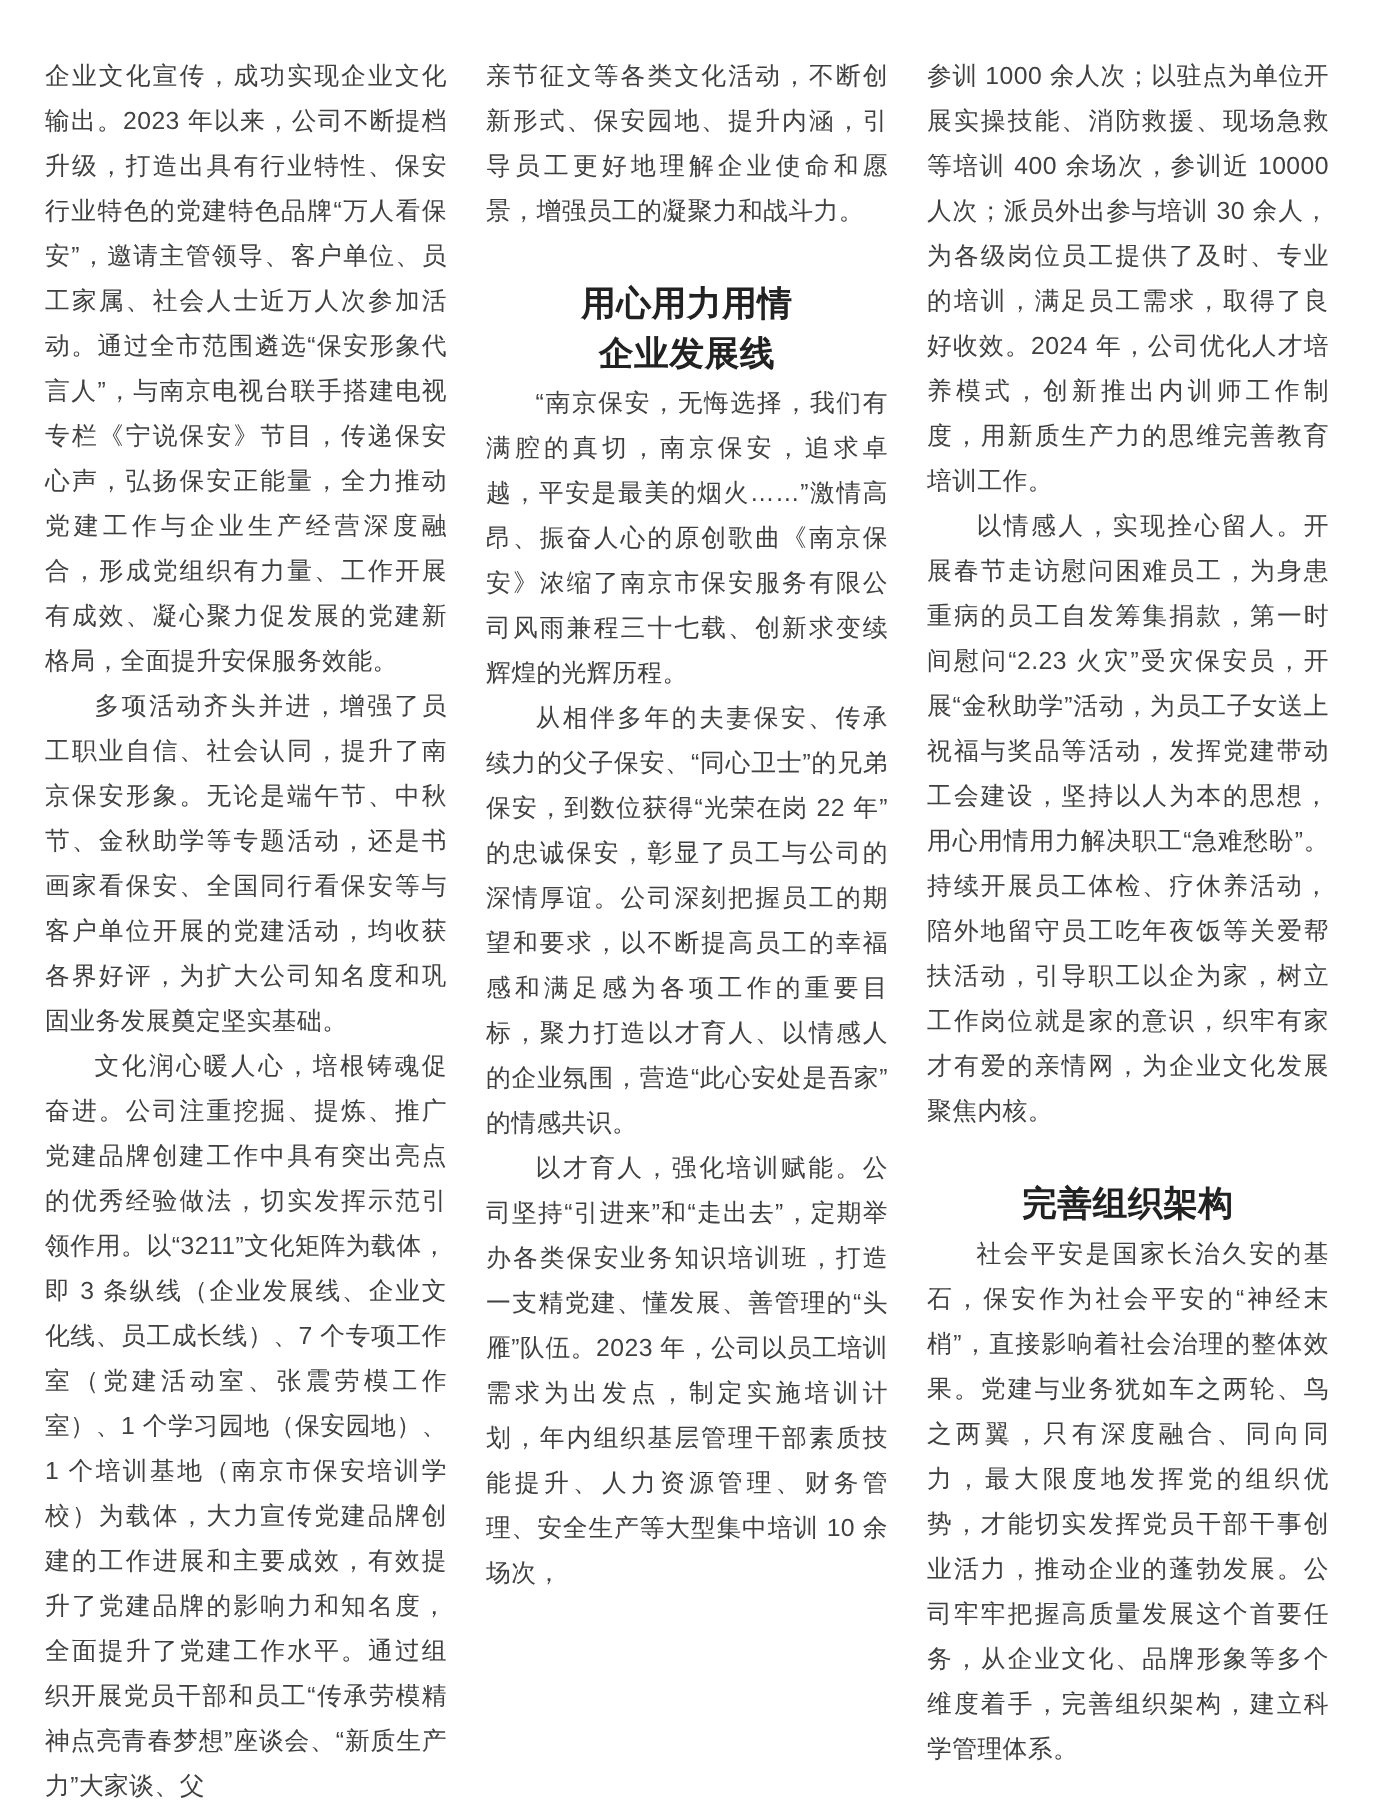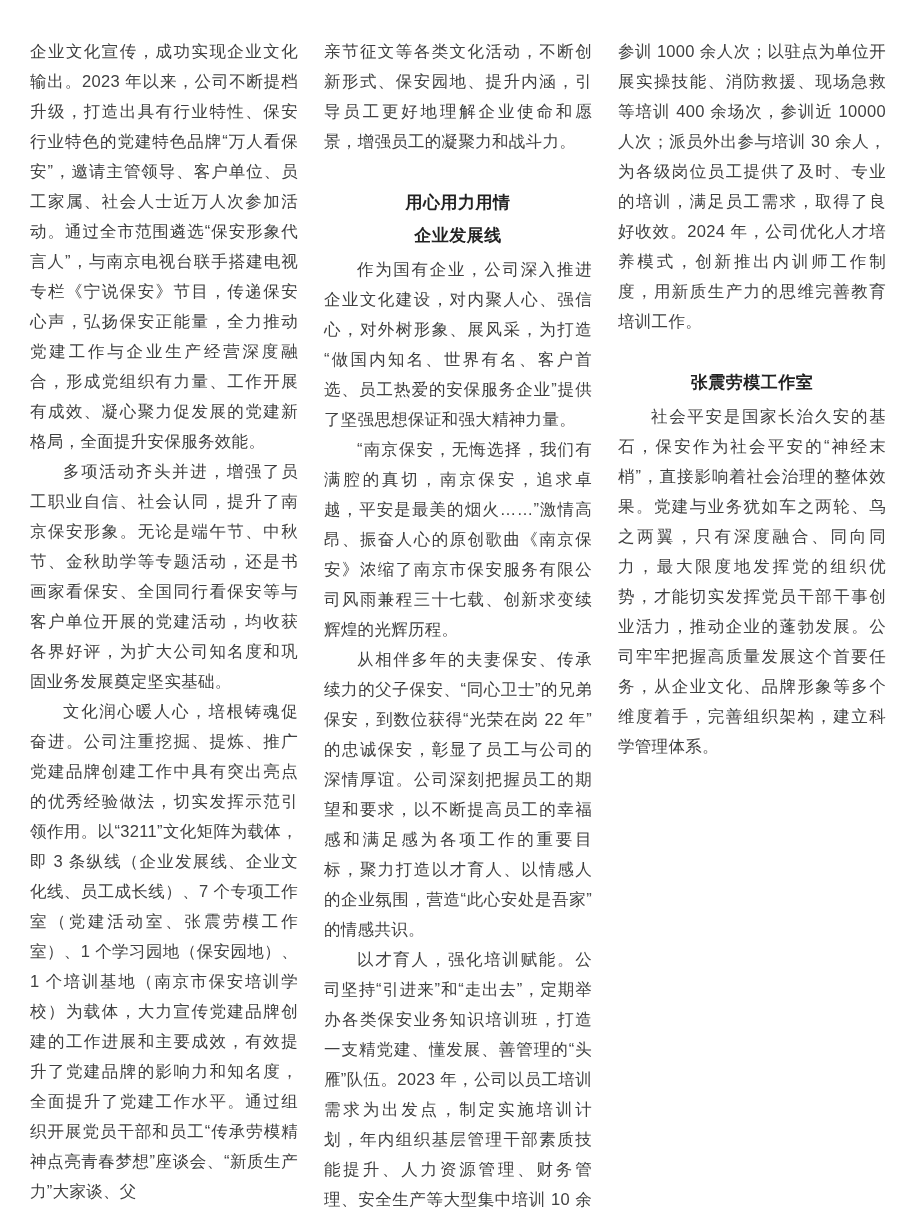--- a/index.html
+++ b/index.html
@@ -40,21 +40,21 @@
   .para {
     margin: 0;
     text-indent: 2em;
   }
   .para.cont {
     text-indent: 0;
   }
   .heading {
     margin: 30px 0 2px 0;
     font-weight: 700;
-    font-size: 17px;
+    font-size: 23px;
     line-height: 33px;
     text-align: center;
     color: var(--heading-color);
     letter-spacing: 0.5px;
   }
 </style>
 </head>
 <body>
 
 <div class="page">
@@ -64,28 +64,28 @@
     <p class="para">多项活动齐头并进，增强了员工职业自信、社会认同，提升了南京保安形象。无论是端午节、中秋节、金秋助学等专题活动，还是书画家看保安、全国同行看保安等与客户单位开展的党建活动，均收获各界好评，为扩大公司知名度和巩固业务发展奠定坚实基础。</p>
     <p class="para">文化润心暖人心，培根铸魂促奋进。公司注重挖掘、提炼、推广党建品牌创建工作中具有突出亮点的优秀经验做法，切实发挥示范引领作用。以“3211”文化矩阵为载体，即 3 条纵线（企业发展线、企业文化线、员工成长线）、7 个专项工作室（党建活动室、张震劳模工作室）、1 个学习园地（保安园地）、1 个培训基地（南京市保安培训学校）为载体，大力宣传党建品牌创建的工作进展和主要成效，有效提升了党建品牌的影响力和知名度，全面提升了党建工作水平。通过组织开展党员干部和员工“传承劳模精神点亮青春梦想”座谈会、“新质生产力”大家谈、父</p>
   </div>
 
   <div class="col">
     <p class="para cont">亲节征文等各类文化活动，不断创新形式、保安园地、提升内涵，引导员工更好地理解企业使命和愿景，增强员工的凝聚力和战斗力。</p>
     <div class="heading">
       <div>用心用力用情</div>
       <div>企业发展线</div>
     </div>
-    <p class="para">作为国有企业，公司深入推进企业文化建设，对内聚人心、强信心，对外树形象、展风采，为打造“做国内知名、世界有名、客户首选、员工热爱的安保服务企业”提供了坚强思想保证和强大精神力量。</p>
     <p class="para">“南京保安，无悔选择，我们有满腔的真切，南京保安，追求卓越，平安是最美的烟火……”激情高昂、振奋人心的原创歌曲《南京保安》浓缩了南京市保安服务有限公司风雨兼程三十七载、创新求变续辉煌的光辉历程。</p>
     <p class="para">从相伴多年的夫妻保安、传承续力的父子保安、“同心卫士”的兄弟保安，到数位获得“光荣在岗 22 年”的忠诚保安，彰显了员工与公司的深情厚谊。公司深刻把握员工的期望和要求，以不断提高员工的幸福感和满足感为各项工作的重要目标，聚力打造以才育人、以情感人的企业氛围，营造“此心安处是吾家”的情感共识。</p>
     <p class="para">以才育人，强化培训赋能。公司坚持“引进来”和“走出去”，定期举办各类保安业务知识培训班，打造一支精党建、懂发展、善管理的“头雁”队伍。2023 年，公司以员工培训需求为出发点，制定实施培训计划，年内组织基层管理干部素质技能提升、人力资源管理、财务管理、安全生产等大型集中培训 10 余场次，</p>
   </div>
 
   <div class="col">
     <p class="para cont">参训 1000 余人次；以驻点为单位开展实操技能、消防救援、现场急救等培训 400 余场次，参训近 10000 人次；派员外出参与培训 30 余人，为各级岗位员工提供了及时、专业的培训，满足员工需求，取得了良好收效。2024 年，公司优化人才培养模式，创新推出内训师工作制度，用新质生产力的思维完善教育培训工作。</p>
+    <p class="para">以情感人，实现拴心留人。开展春节走访慰问困难员工，为身患重病的员工自发筹集捐款，第一时间慰问“2.23 火灾”受灾保安员，开展“金秋助学”活动，为员工子女送上祝福与奖品等活动，发挥党建带动工会建设，坚持以人为本的思想，用心用情用力解决职工“急难愁盼”。持续开展员工体检、疗休养活动，陪外地留守员工吃年夜饭等关爱帮扶活动，引导职工以企为家，树立工作岗位就是家的意识，织牢有家才有爱的亲情网，为企业文化发展聚焦内核。</p>
     <div class="heading">
-      <div>张震劳模工作室</div>
+      <div>完善组织架构</div>
     </div>
     <p class="para">社会平安是国家长治久安的基石，保安作为社会平安的“神经末梢”，直接影响着社会治理的整体效果。党建与业务犹如车之两轮、鸟之两翼，只有深度融合、同向同力，最大限度地发挥党的组织优势，才能切实发挥党员干部干事创业活力，推动企业的蓬勃发展。公司牢牢把握高质量发展这个首要任务，从企业文化、品牌形象等多个维度着手，完善组织架构，建立科学管理体系。</p>
 
   </div>
 
 </div>
 
 </body></html>

